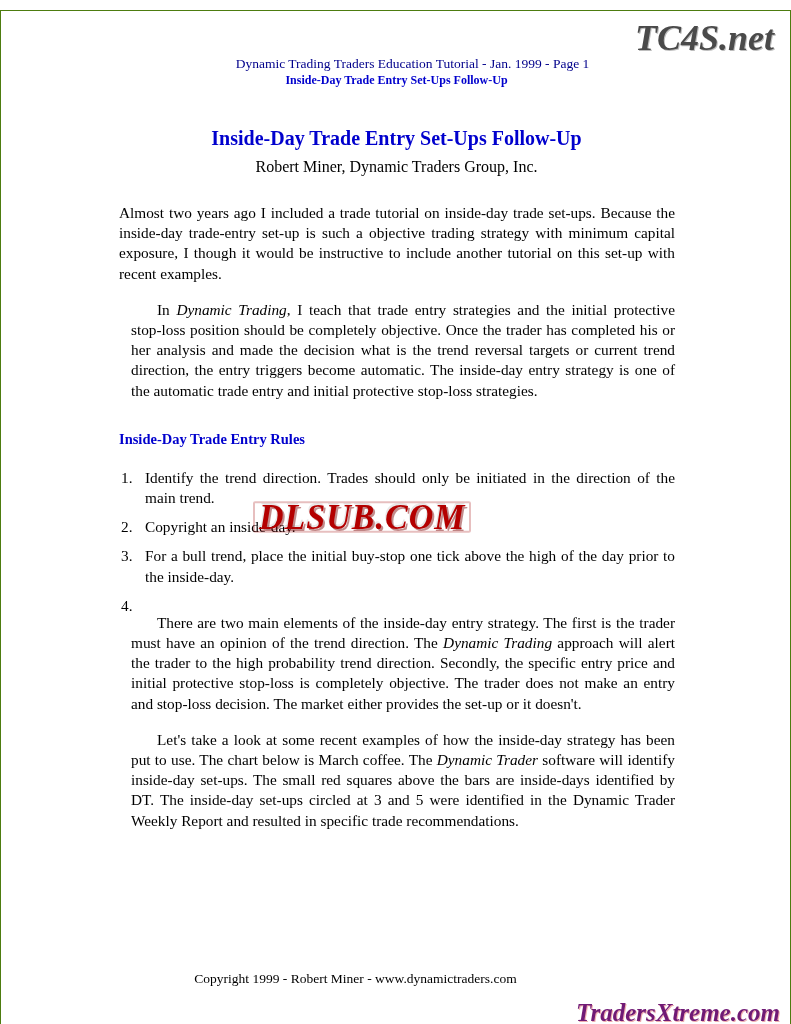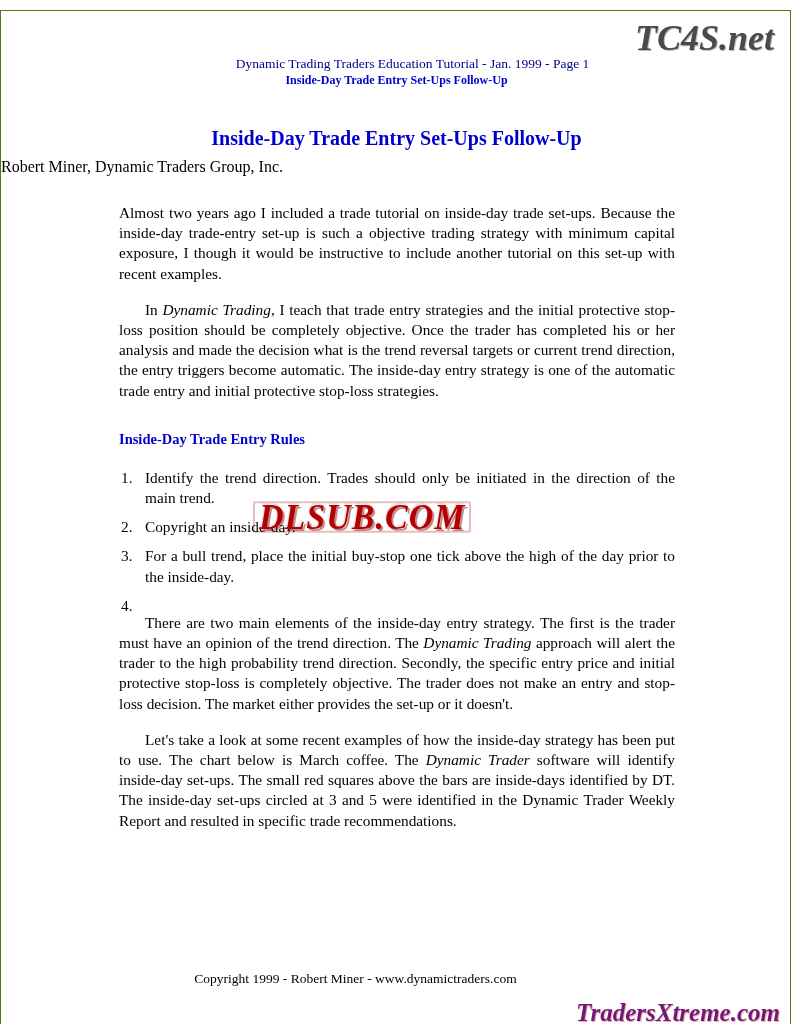--- a/index.html
+++ b/index.html
@@ -65,38 +65,39 @@
     text-align: center;
     font-size: 20px;
     font-weight: bold;
     color: #0000cd;
   }
   .doc-author {
     position: absolute;
     top: 147px;
     left: 0;
     width: 791px;
-    text-align: left;
+    text-align: center;
     font-size: 16px;
     color: #000000;
   }
   .body-area {
     position: absolute;
     left: 118px;
     top: 192px;
     width: 556px;
   }
   p.para {
     margin: 0 0 0 0;
     font-size: 15.3px;
     line-height: 20.2px;
     text-align: justify;
   }
   p.para.indent {
     text-indent: 26px;
+    margin-left: 12px;
   }
   p.spaced { margin-top: 16px; }
   .sec-head {
     font-size: 14.5px;
     font-weight: bold;
     color: #0000cd;
     margin-top: 30px;
     margin-bottom: 20px;
   }
   ol.rules {

